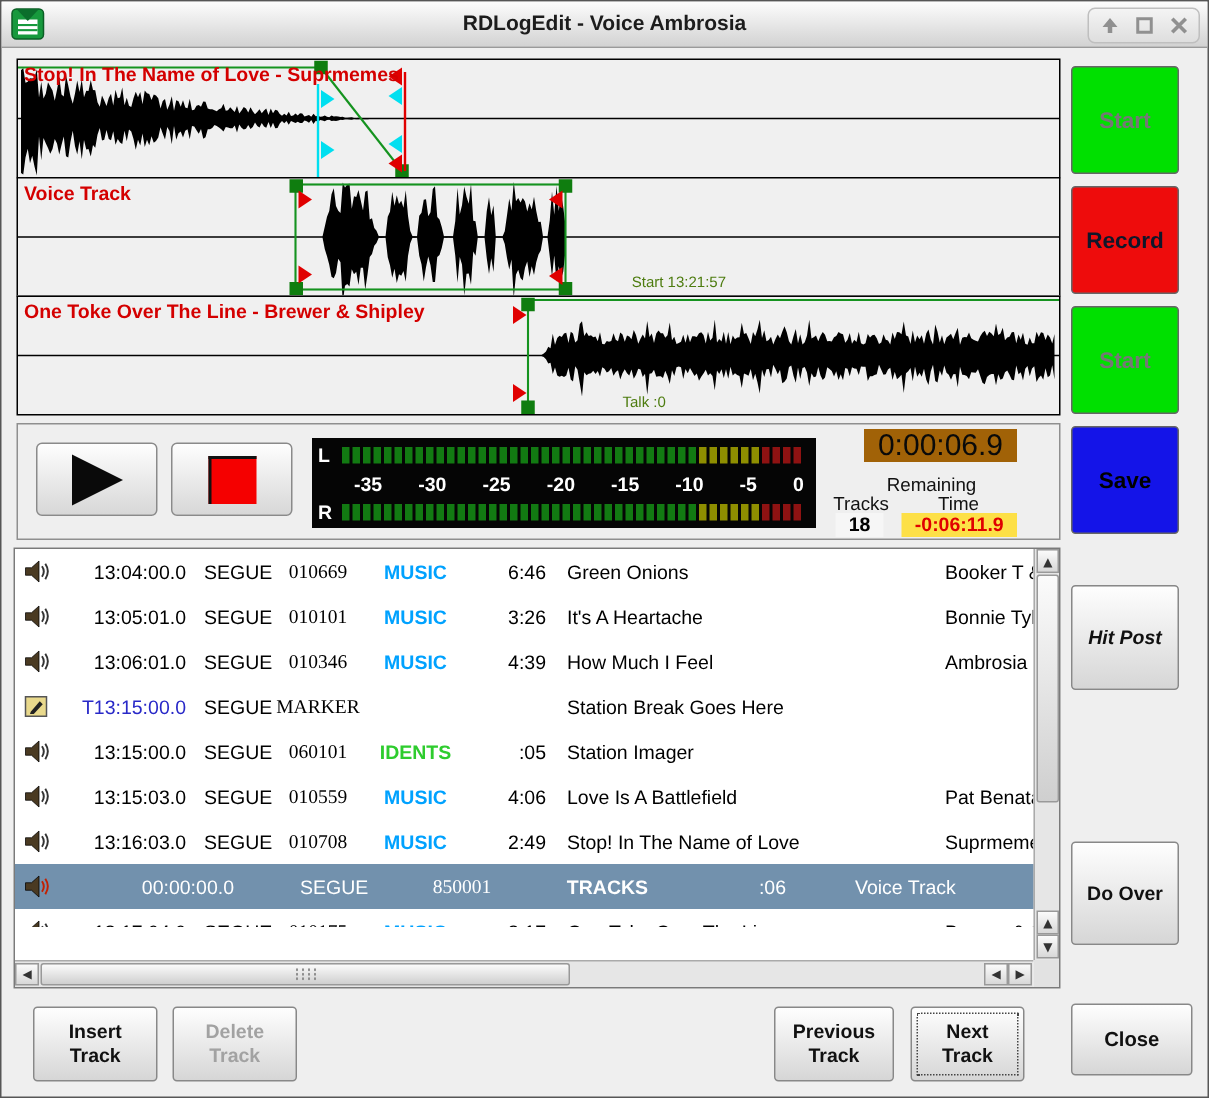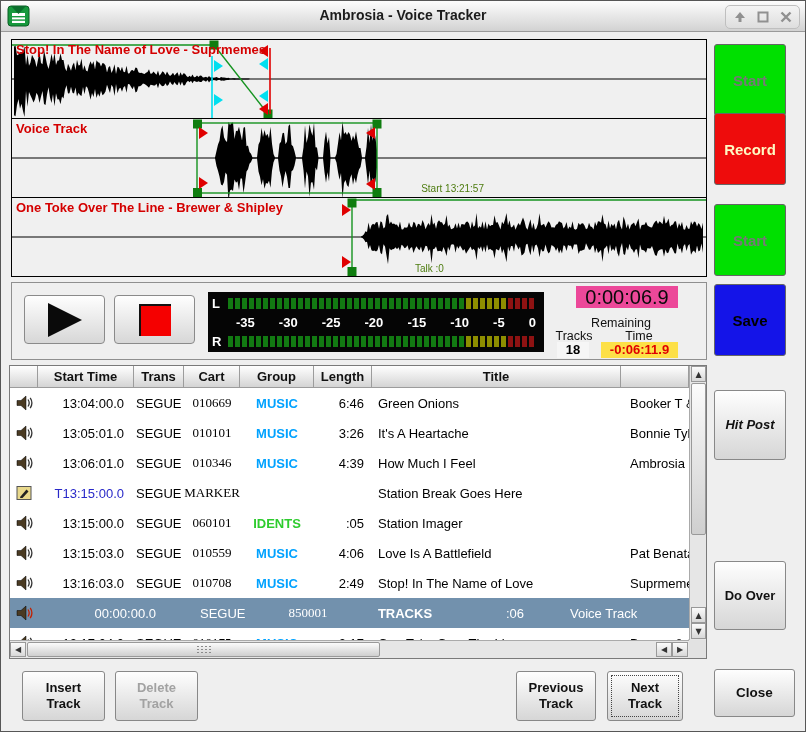--- a/index.html
+++ b/index.html
@@ -35,21 +35,21 @@
   .stop-glyph{width:30px;height:30px;background:#f50000;border-top:2px solid #111;border-left:2px solid #111;}
 
   #meter{position:absolute;left:207px;top:291px;width:336px;height:60px;background:#050505;}
   .mrow{position:absolute;left:4px;height:12px;display:flex;align-items:center;}
   .mrow .chan{color:#fff;font-weight:bold;font-size:13px;width:16px;}
   .segs{display:flex;}
   .seg{width:5px;height:11px;margin-right:2px;}
   #meter-scale{position:absolute;left:28px;right:8px;top:23px;display:flex;justify-content:space-between;
     color:#fff;font-weight:bold;font-size:13px;}
 
-  #elapsed-display{position:absolute;left:575px;top:285px;width:102px;height:22px;background:#ec4899;
+  #elapsed-display{position:absolute;left:575px;top:285px;width:102px;height:22px;background:#a16207;
     font-size:20px;color:#0a0a0a;text-align:center;line-height:22px;}
   .rem-label{position:absolute;font-size:12.5px;color:#111;text-align:center;}
   #tracks-value{position:absolute;left:556px;top:341px;width:32px;height:16px;background:#f6f6f6;
     font-size:13px;font-weight:bold;text-align:center;line-height:16px;color:#000;}
   #time-value{position:absolute;left:600px;top:341px;width:77px;height:16px;background:#fde047;
     font-size:13px;font-weight:bold;text-align:center;line-height:16px;}
 
   
   #log-table{position:absolute;left:8px;top:364px;width:698px;height:294px;border:1px solid #7a7a7a;
     background:#fff;box-sizing:border-box;}
@@ -81,21 +81,21 @@
   #scroll-corner{position:absolute;right:0;bottom:0;width:17px;height:18px;background:#e2e2e2;}
 
   
   .btn{position:absolute;border:1px solid #888;border-radius:3px;background:linear-gradient(#fefefe,#d6d6d6);
     font-weight:bold;font-size:13px;color:#111;display:flex;align-items:center;justify-content:center;
     text-align:center;white-space:pre-line;line-height:1.2;}
   .btn.disabled{color:#a2a2a2;}
   .cbtn{position:absolute;left:713px;width:70px;height:70px;border:1px solid #666;border-radius:3px;
     display:flex;align-items:center;justify-content:center;font-weight:bold;font-size:15px;}
   #start-top-button{top:43px;background:#00e000;color:#777;}
-  #record-button{top:112px;background:#ee0c0c;color:#fef9c3;}
+  #record-button{top:123px;background:#ee0c0c;color:#0f172a;}
   #start-bottom-button{top:203px;background:#00e000;color:#777;}
   #save-button{top:283px;background:#1414e8;color:#000;}
   #hit-post-button{left:713px;top:389px;width:70px;height:68px;font-style:italic;}
   #do-over-button{left:713px;top:560px;width:70px;height:67px;}
   #close-button{left:713px;top:668px;width:79px;height:46px;font-size:13.5px;}
   #insert-track-button{left:21px;top:670px;width:81px;height:48px;}
   #delete-track-button{left:114px;top:670px;width:81px;height:48px;}
   #previous-track-button{left:515px;top:670px;width:78px;height:48px;}
   #next-track-button{left:606px;top:670px;width:74px;height:48px;outline:1px dotted #444;outline-offset:-5px;}
 </style>
@@ -107,21 +107,21 @@
   <div id="titlebar">
     <span id="app-icon">
       <svg width="23" height="23" viewBox="0 0 23 23">
         <rect x="1" y="2" width="21" height="20" rx="3" fill="#17993d" stroke="#0b5e25"></rect>
         <rect x="5" y="9" width="13" height="10" fill="#fff"></rect>
         <rect x="5" y="12" width="13" height="1.4" fill="#17993d"></rect>
         <rect x="5" y="15.4" width="13" height="1.4" fill="#17993d"></rect>
         <path d="M4 2 L11.5 10 L19 2 Z" fill="#0b6e2c"></path>
       </svg>
     </span>
-    <span class="title">Ambrosia - Voice Tracker</span>
+    <span class="title">RDLogEdit - Voice Ambrosia</span>
     <span id="winctrls">
       <span class="wbtn">
         <svg width="12" height="12" viewBox="0 0 12 12">
             <path d="M6 1 L11 7 L7.5 7 L7.5 11 L4.5 11 L4.5 7 L1 7 Z" fill="#909090"></path>
           </svg>
       </span>
       <span class="wbtn">
         <svg width="12" height="12" viewBox="0 0 12 12">
             <rect x="1.5" y="1.5" width="9" height="9" fill="none" stroke="#909090" stroke-width="2"></rect>
           </svg>
@@ -310,30 +310,20 @@
   </div>
 
   <div id="elapsed-display">0:00:06.9</div>
   <div class="rem-label" style="left:560px;top:315px;width:120px;">Remaining</div>
   <div class="rem-label" style="left:550px;top:328px;width:46px;">Tracks</div>
   <div class="rem-label" style="left:612px;top:328px;width:52px;">Time</div>
   <div id="tracks-value">18</div>
   <div id="time-value" style="color: rgb(224, 0, 0);">-0:06:11.9</div>
 
   <div id="log-table">
-    <div id="thead">
-        <div class="hcell" style="width: 28px;"></div>
-        <div class="hcell" style="width: 96px;">Start Time</div>
-        <div class="hcell" style="width: 50px;">Trans</div>
-        <div class="hcell" style="width: 56px;">Cart</div>
-        <div class="hcell" style="width: 74px;">Group</div>
-        <div class="hcell" style="width: 58px;">Length</div>
-        <div class="hcell" style="width: 249px;">Title</div>
-        <div class="hcell" style="width: 68px;"></div>
-      </div>
     <div id="rows-clip">
         <div class="trow">
           <div class="tcell c-icon" style="width: 28px;">
             <svg width="18" height="16" viewBox="0 0 18 16">
               <polygon points="2,5.5 6,5.5 11,1 11,15 6,10.5 2,10.5" fill="#4a3a22" stroke="#000" stroke-width="0.5"></polygon>
               <path d="M13 4.5 q2.4 3.5 0 7 M15.2 2.8 q3.4 5 0 10.4" stroke="#333" stroke-width="1.3" fill="none"></path>
             </svg>
           </div>
           <div class="tcell c-start" style="width: 96px;">13:04:00.0</div>
           <div class="tcell c-trans" style="width: 50px;">SEGUE</div>

